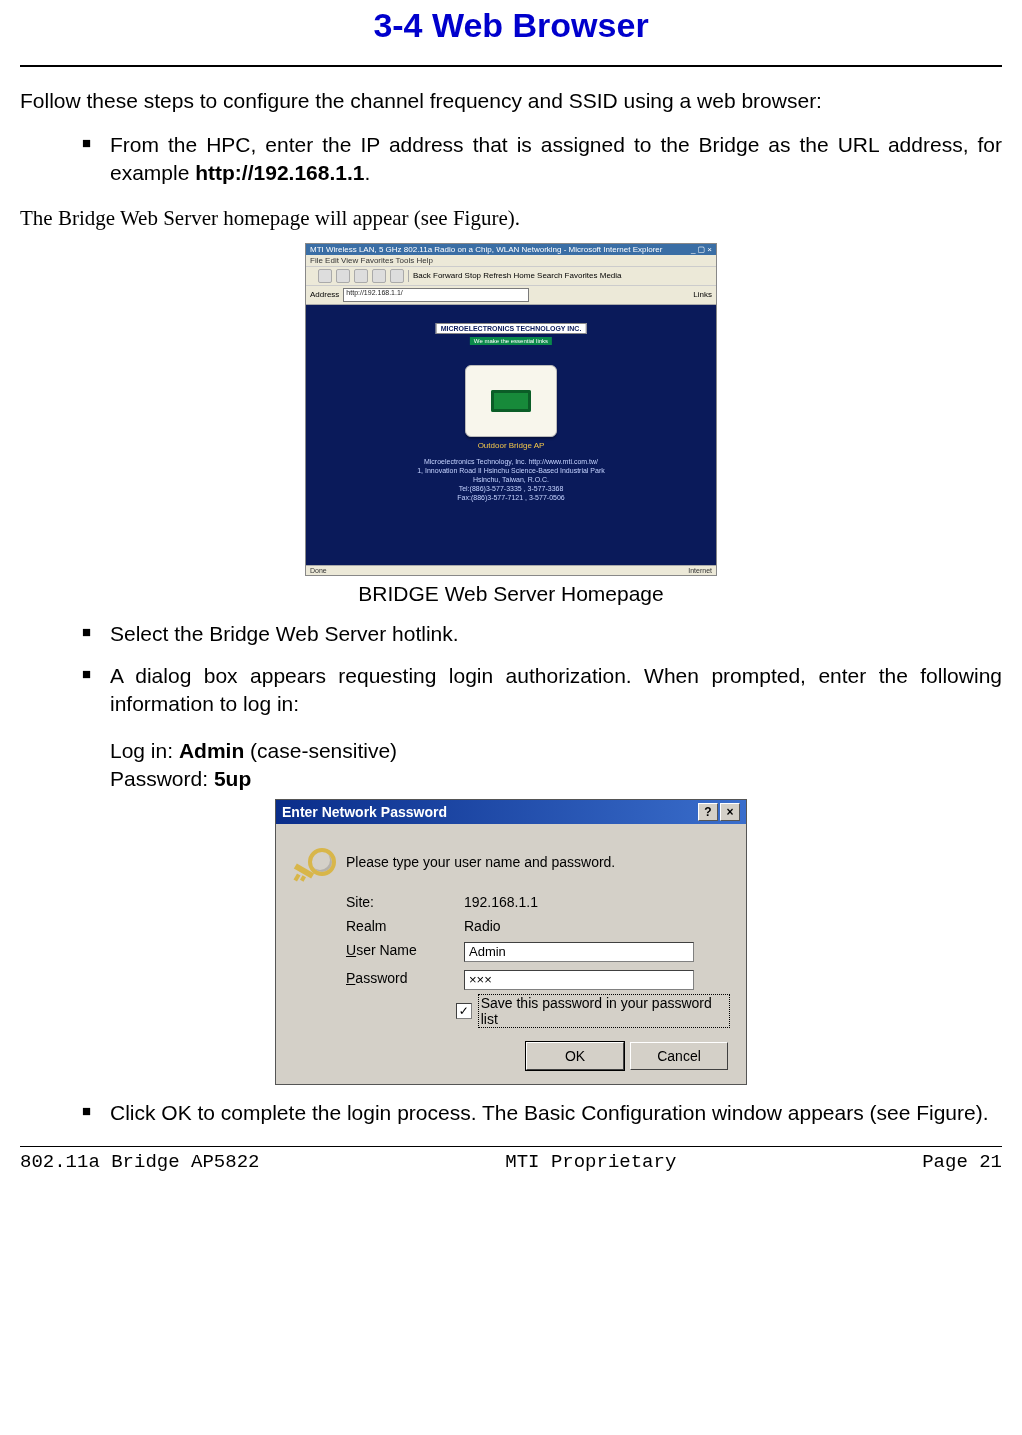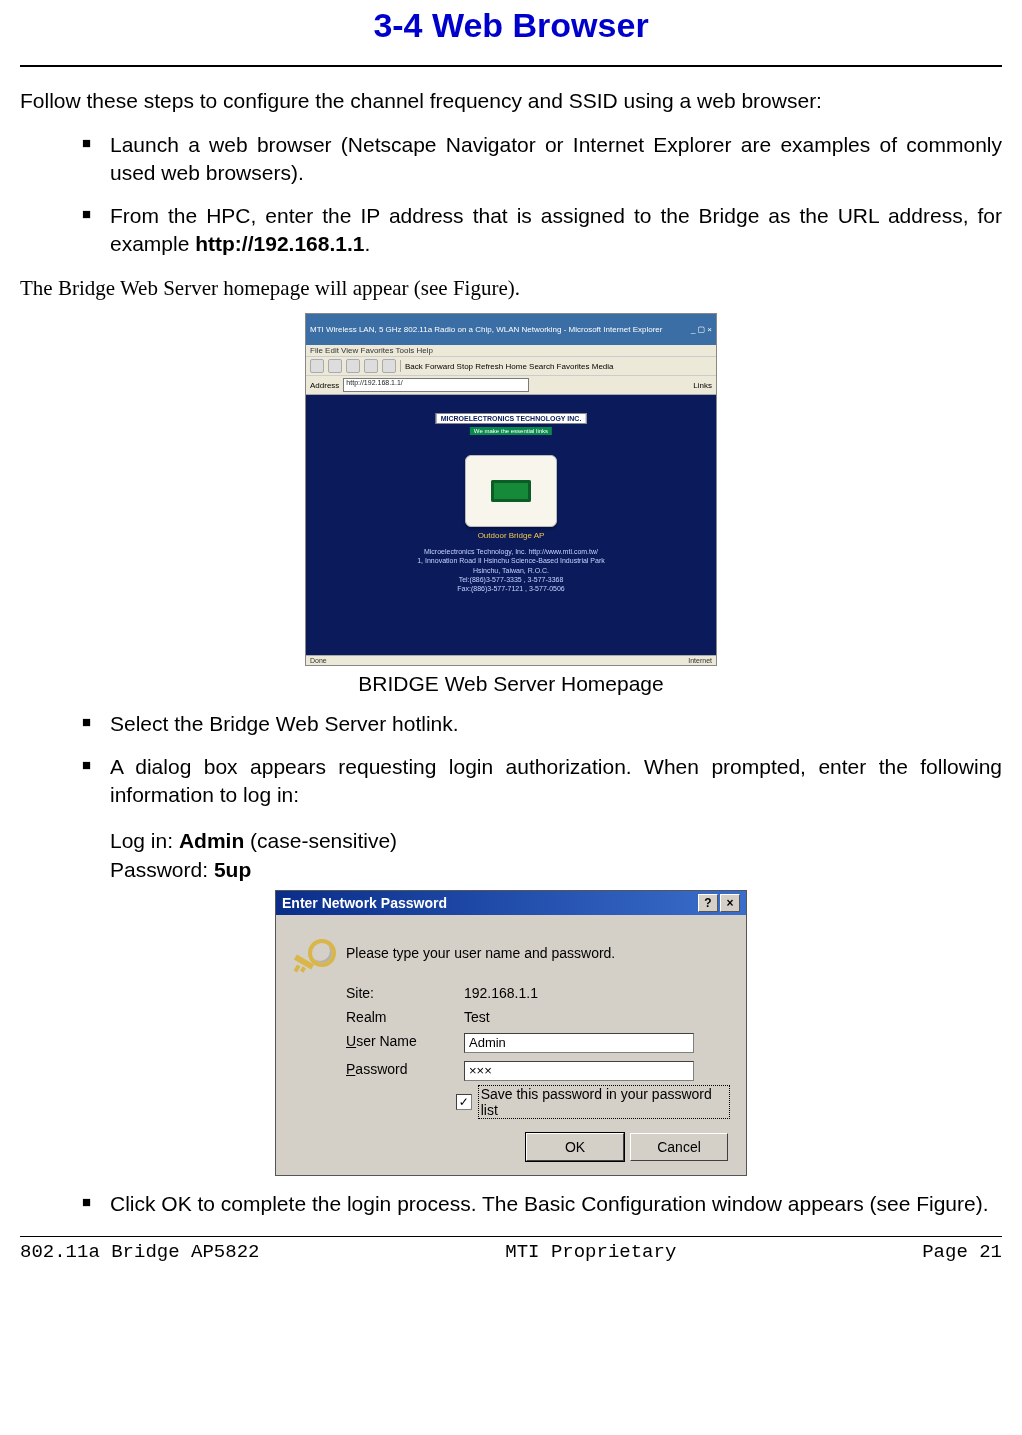--- a/index.html
+++ b/index.html
@@ -78,26 +78,26 @@
   .browser-mock {
     width: 410px;
     margin: 0 auto 6px auto;
     border: 1px solid #888;
     background: #eee;
     font-size: 8px;
   }
   .bm-titlebar {
     background: linear-gradient(#3a6ea5,#3a6ea5);
     color: #fff;
-    padding: 11px 4px;
+    padding: 1px 4px;
     font-size: 8px;
     display:flex; justify-content:space-between;
   }
   .bm-menubar { background:#ece9d8; color:#333; padding:1px 4px; font-size:8px; }
-  .bm-toolbar { background:#ece9d8; border-top:1px solid #ccc; border-bottom:1px solid #ccc; padding:2px 4px; display:flex; align-items:center; gap:4px; }
+  .bm-toolbar { background:#ece9d8; border-top:1px solid #ccc; border-bottom:1px solid #ccc; padding:2px 12px; display:flex; align-items:center; gap:4px; }
   .bm-toolbar .btn { width:12px; height:12px; background:#ddd; border:1px solid #aaa; border-radius:2px; }
   .bm-toolbar .sep { width:1px; height:12px; background:#aaa; }
   .bm-address { background:#ece9d8; padding:2px 4px; display:flex; align-items:center; gap:4px; border-bottom:1px solid #aaa;}
   .bm-address .field { flex:0 0 180px; height:12px; background:#fff; border:1px solid #7a7a7a; font-size:7px; padding:0 2px; color:#222; overflow:hidden; }
   .bm-content {
     background:#0a1a5a;
     height: 260px;
     position: relative;
     color:#c5d3ff;
     font-size:7px;
@@ -195,21 +195,20 @@
 </style>
 </head>
 <body>
 
 <div class="page">
   <div class="section-title">3-4 Web Browser</div>
 
   <div class="intro">Follow these steps to configure the channel frequency and SSID using a web browser:</div>
 
   <ul class="square">
-    <li>Launch a web browser (Netscape Navigator or Internet Explorer are examples of commonly used web browsers).</li>
     <li>
       <span>From the HPC, enter  the IP address that is assigned to the Bridge as the URL address, for example </span><b>http://192.168.1.1</b><span>.</span>
     </li>
   </ul>
 
   <div class="subnote">The Bridge Web Server homepage will appear (see Figure).</div>
 
   <div class="browser-mock">
     <div class="bm-titlebar">
       <span>MTI Wireless LAN, 5 GHz 802.11a Radio on a Chip, WLAN Networking - Microsoft Internet Explorer</span>
@@ -283,21 +282,21 @@
             <div class="tooth2"></div>
           </div>
         </div>
         <div>Please type your user name and password.</div>
       </div>
       <div class="pw-grid">
         <div class="lbl">Site:</div>
         <div class="val">192.168.1.1</div>
 
         <div class="lbl">Realm</div>
-        <div class="val">Test</div>
+        <div class="val">Radio</div>
 
         <div class="lbl"><span class="u">U</span><span>ser Name</span></div>
         <div class="val">
             <div class="pw-input">Admin</div>
           </div>
 
         <div class="lbl"><span class="u">P</span><span>assword</span></div>
         <div class="val">
             <div class="pw-input">×××</div>
           </div>

